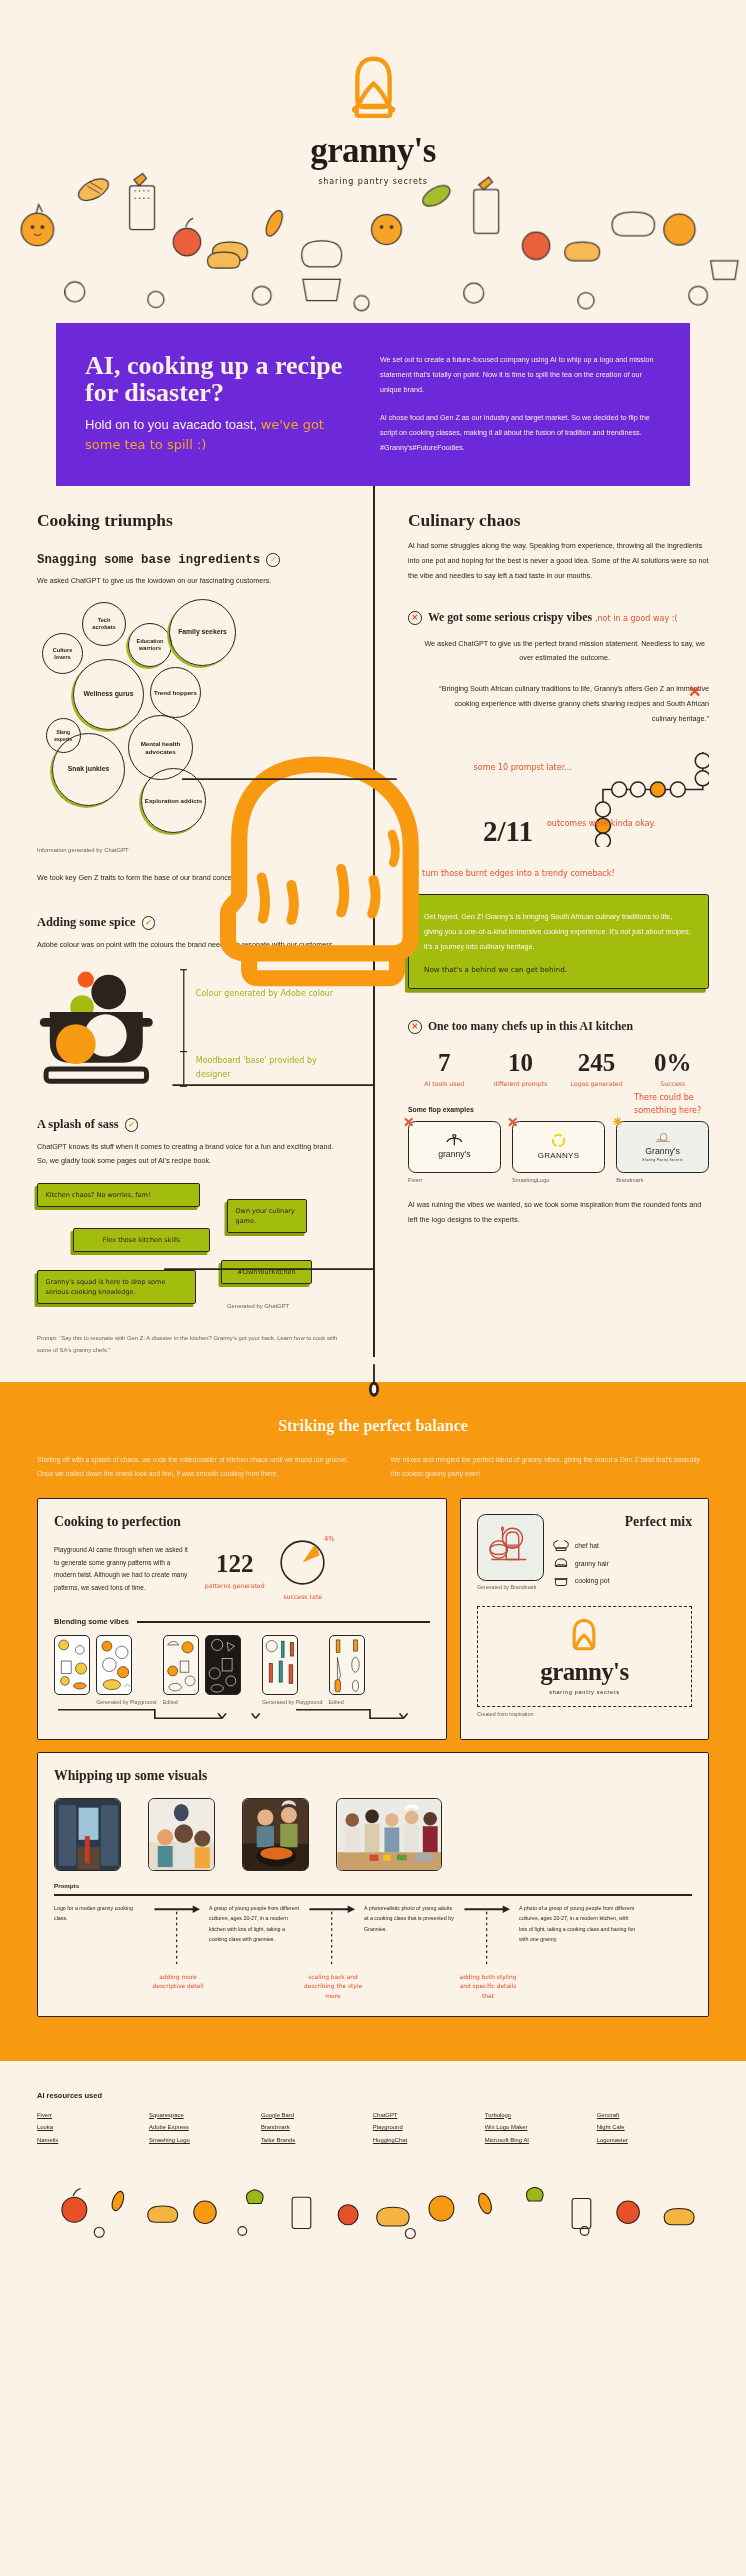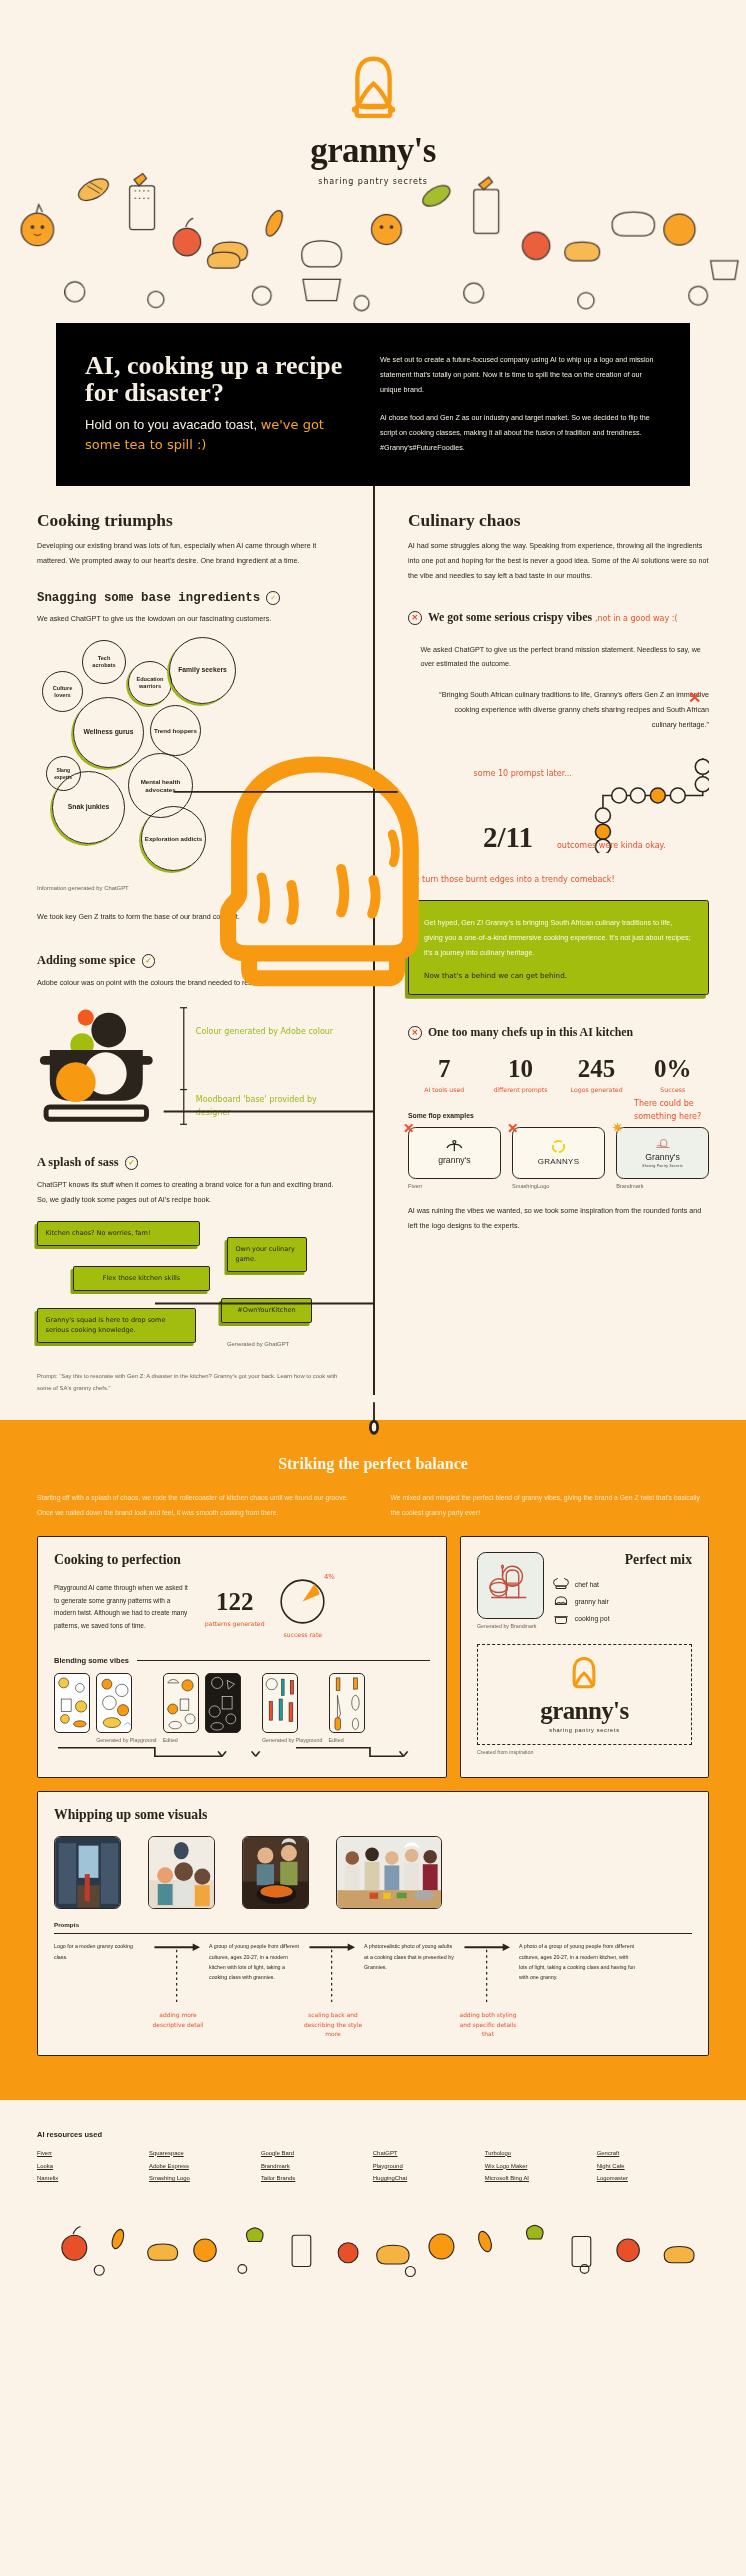--- a/index.html
+++ b/index.html
@@ -25,21 +25,21 @@
   .brand-tag {
     text-align:center; font-size: 8px; letter-spacing: 0.9px; margin-top: 6.2px;
     color:#241d16; font-family:"DejaVu Sans", sans-serif;
   }
   .food-band { position:absolute; left:0; right:0; bottom:0; height: 187px; pointer-events:none; }
 
   
   .hero-box {
     position: relative;
     margin: 0 56px;
-    background: #000000;
+    background: #6d28d9;
     padding: 29px 29px 31px 29px;
     display: flex;
     gap: 30px;
     z-index: 5;
   }
   .hero-left { width: 46%; }
   .hero-title {
     font-family: "Liberation Serif", serif; font-weight: bold;
     font-size: 26px; line-height: 1.05; color:#f6efe2;
   }
@@ -236,21 +236,20 @@
       <p>AI chose food and Gen Z as our industry and target market. So we decided to flip the script on cooking classes, making it all about the fusion of tradition and trendiness. #Granny's#FutureFoodies.</p>
     </div>
   </div>
 
   <div class="body-wrap">
     <div class="divider-line"></div>
     <div class="cols">
 
       <div class="col left">
         <h2 class="sec-head">Cooking triumphs</h2>
-        <p class="body-txt">Developing our existing brand was lots of fun, especially when AI came through where it mattered. We prompted away to our heart's desire. One brand ingredient at a time.</p>
 
         <h3 class="sub-head" style="margin-top:22px;font-family:Liberation Mono, monospace;">
           <span>Snagging some base ingredients</span>
           <span class="mark-ok">✓</span>
         </h3>
         <p class="body-txt" style="margin-top:7.5px;">We asked ChatGPT to give us the lowdown on our fascinating customers.</p>
 
         <div class="bubbles">
           <div class="bub" style="left:5px;top:34px;width:41px;height:41px;">
             <span>Culture lovers</span>
@@ -341,21 +340,21 @@
         <h2 class="sec-head">Culinary chaos</h2>
         <p class="body-txt">AI had some struggles along the way. Speaking from experience, throwing all the ingredients into one pot and hoping for the best is never a good idea. Some of the AI solutions were so not the vibe and needles to say left a bad taste in our mouths.</p>
 
         <h3 class="sub-head chaos" style="margin-top:26px;align-items:flex-start;">
           <span class="mark-x" style="margin-top:1.2px;">✕</span>
           <span>
             <span>We got some serious crispy vibes</span>
             <span class="note-hand" style="font-weight:normal;">,not in a good way :(</span>
           </span>
         </h3>
-        <p class="body-txt" style="margin-top:18px;padding-left:12.4px;">We asked ChatGPT to give us the perfect brand mission statement. Needless to say, we over estimated the outcome.</p>
+        <p class="body-txt" style="margin-top:12px;text-align:center;padding-left:12.4px;">We asked ChatGPT to give us the perfect brand mission statement. Needless to say, we over estimated the outcome.</p>
 
         <p class="body-txt" style="margin-top:16px;text-align:right;padding-left:25px;position:relative;">
           <span>“Bringing South African culinary traditions to life, Granny's offers Gen Z an immersive cooking experience with diverse granny chefs sharing recipes and South  African culinary heritage.”</span>
           <span style="position:absolute;right:7.5px;top:-6.2px;color:#e8502a;font-size:16px;font-weight:bold;">✕</span>
         </p>
 
         <div style="display:flex;align-items:flex-start;gap:6.2px;margin-top:21px;">
           <div class="note-hand" style="flex:1;text-align:right;padding-top:16px;">some 10 prompst later...</div>
           <svg width="131" height="100" viewBox="0 0 210 160">
             <polyline points="200,8 200,40 200,68 160,68 120,68 80,68 40,68 40,100 40,132 40,152" fill="none" stroke="#2b241c" stroke-width="2.5"></polyline>
@@ -364,21 +363,21 @@
             <circle cx="160" cy="68" r="12" fill="#fbf3e8" stroke="#2b241c" stroke-width="2.5"></circle>
             <circle cx="128" cy="68" r="12" fill="#f89a11" stroke="#2b241c" stroke-width="2.5"></circle>
             <circle cx="96" cy="68" r="12" fill="#fbf3e8" stroke="#2b241c" stroke-width="2.5"></circle>
             <circle cx="66" cy="68" r="12" fill="#fbf3e8" stroke="#2b241c" stroke-width="2.5"></circle>
             <circle cx="40" cy="100" r="12" fill="#fbf3e8" stroke="#2b241c" stroke-width="2.5"></circle>
             <circle cx="40" cy="126" r="12" fill="#f89a11" stroke="#2b241c" stroke-width="2.5"></circle>
             <circle cx="40" cy="150" r="12" fill="#fbf3e8" stroke="#2b241c" stroke-width="2.5"></circle>
           </svg>
         </div>
 
-        <div style="display:flex;align-items:flex-end;gap:24px;margin-top:-30px;padding-left:75px;">
+        <div style="display:flex;align-items:flex-start;gap:14px;margin-top:-30px;padding-left:75px;">
           <div class="big-frac">2/11</div>
           <div class="note-hand" style="line-height:1.7;">outcomes were kinda okay.</div>
         </div>
 
         <div class="note-hand" style="margin-top:21px;line-height:1.8;">we turn those burnt edges into a trendy comeback!</div>
 
         <div class="green-box">
           <p>Get hyped, Gen Z! Granny's is bringing South African culinary traditions to life, giving you a one-of-a-kind immersive cooking experience. It's not just about recipes; it's a journey into culinary heritage.</p>
           <div class="sign">Now that's a behind we can get behind.</div>
         </div>

